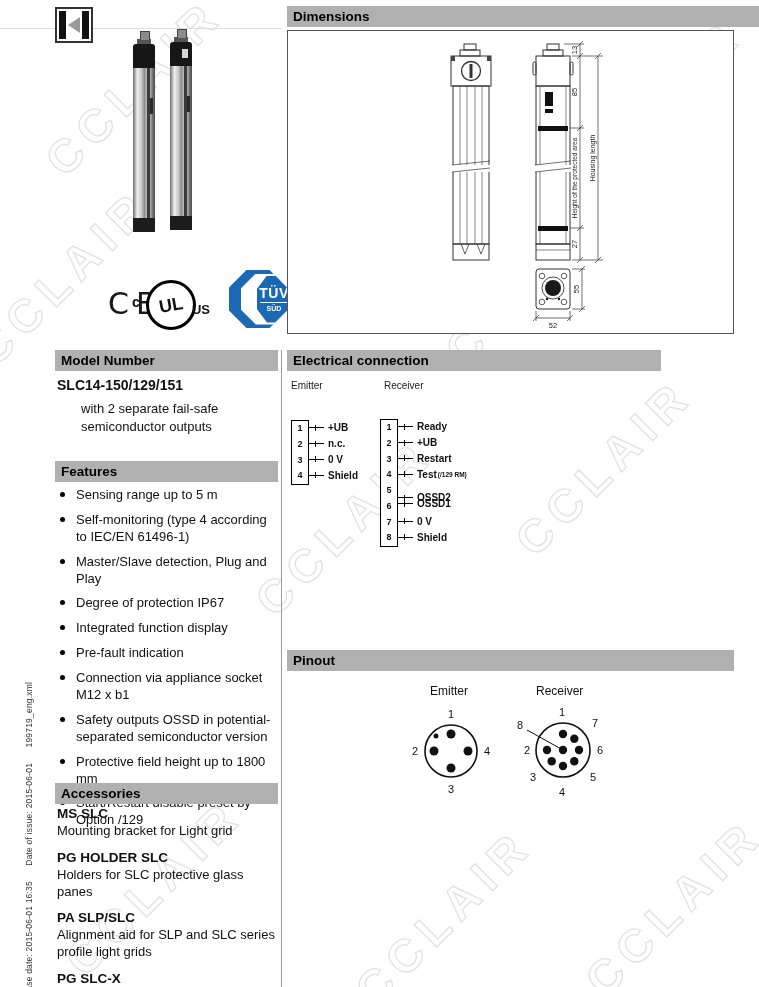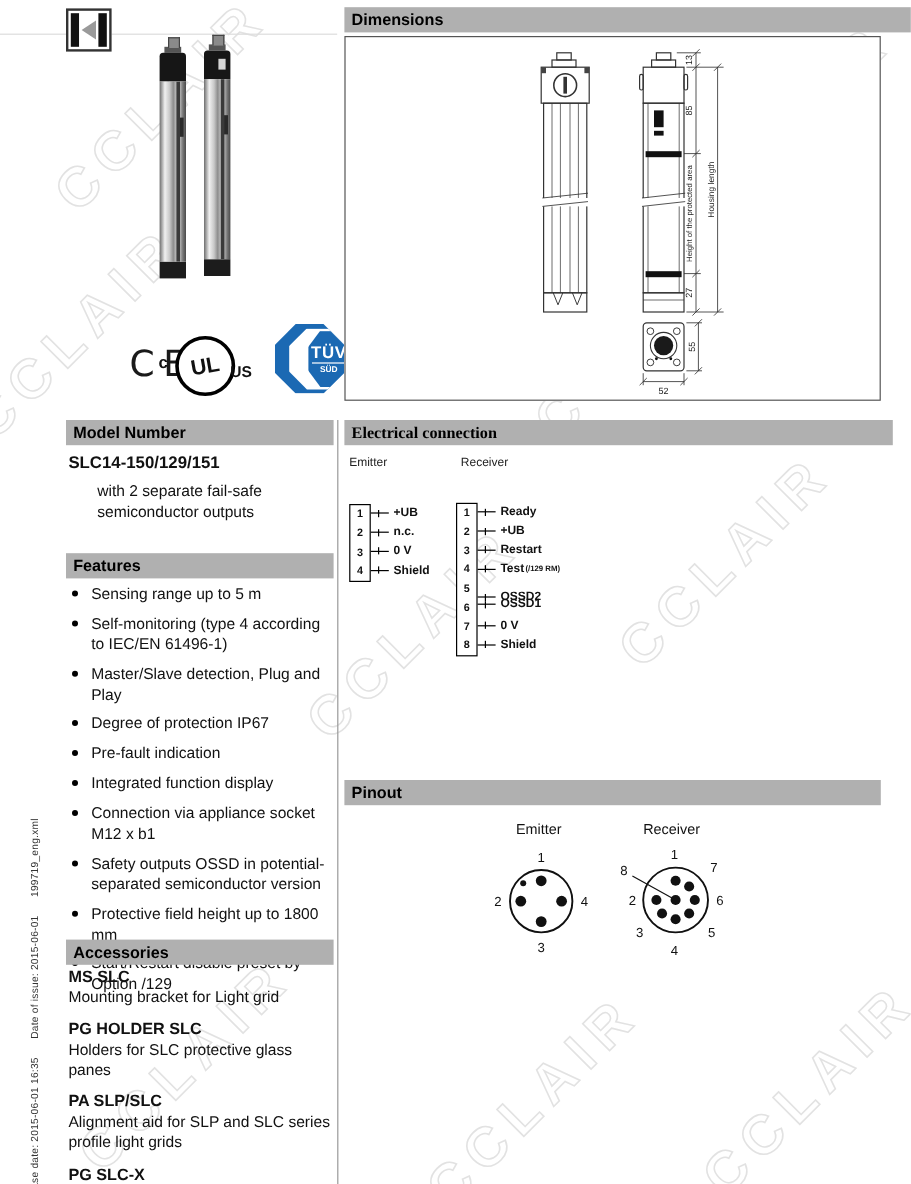--- a/index.html
+++ b/index.html
@@ -161,25 +161,25 @@
   <div class="feat">
       <span class="bullet"></span>
       <span>Master/Slave detection, Plug and Play</span>
     </div>
   <div class="feat">
       <span class="bullet"></span>
       <span>Degree of protection IP67</span>
     </div>
   <div class="feat">
       <span class="bullet"></span>
+      <span>Integrated function display</span>
+    </div>
+  <div class="feat">
+      <span class="bullet"></span>
       <span>Pre-fault indication</span>
-    </div>
-  <div class="feat">
-      <span class="bullet"></span>
-      <span>Integrated function display</span>
     </div>
   <div class="feat">
       <span class="bullet"></span>
       <span>Connection via appliance socket M12 x b1</span>
     </div>
   <div class="feat">
       <span class="bullet"></span>
       <span>Safety outputs OSSD in potential-separated semiconductor version</span>
     </div>
   <div class="feat">
@@ -296,21 +296,21 @@
     <text x="289" y="19" font-size="7.5" fill="#222" text-anchor="middle" transform="rotate(-90 289 19)">13</text>
     <text x="289" y="61" font-size="7.5" fill="#222" text-anchor="middle" transform="rotate(-90 289 61)">85</text>
     <text x="289" y="147" font-size="6.5" fill="#222" text-anchor="middle" transform="rotate(-90 289 147)">Height of the protected area</text>
     <text x="289" y="213" font-size="7.5" fill="#222" text-anchor="middle" transform="rotate(-90 289 213)">27</text>
     <text x="307" y="127" font-size="7" fill="#222" text-anchor="middle" transform="rotate(-90 307 127)">Housing length</text>
     <text x="265" y="297" font-size="7.5" fill="#222" text-anchor="middle">52</text>
     <text x="291" y="258" font-size="7.5" fill="#222" text-anchor="middle" transform="rotate(-90 291 258)">55</text>
   </svg>
 </div>
 
-<div class="sec-h" style="left:287px;top:350px;width:457px;font-family:Liberation Serif, serif;">Electrical connection</div>
+<div class="sec-h" style="left:287px;top:350px;width:374px;">Electrical connection</div>
 <div class="abs" style="left:287px;top:372px;width:447px;height:280px;">
   <span class="col-label" style="left:4px;top:8px;">Emitter</span>
   <span class="col-label" style="left:97px;top:8px;">Receiver</span>
 
   <div class="connector" style="left:4px;top:48px;">
     <div class="connbox" style="height:63px;">
       <div class="pin-num">1</div>
       <div class="pin-num">2</div>
       <div class="pin-num">3</div>
       <div class="pin-num">4</div>

